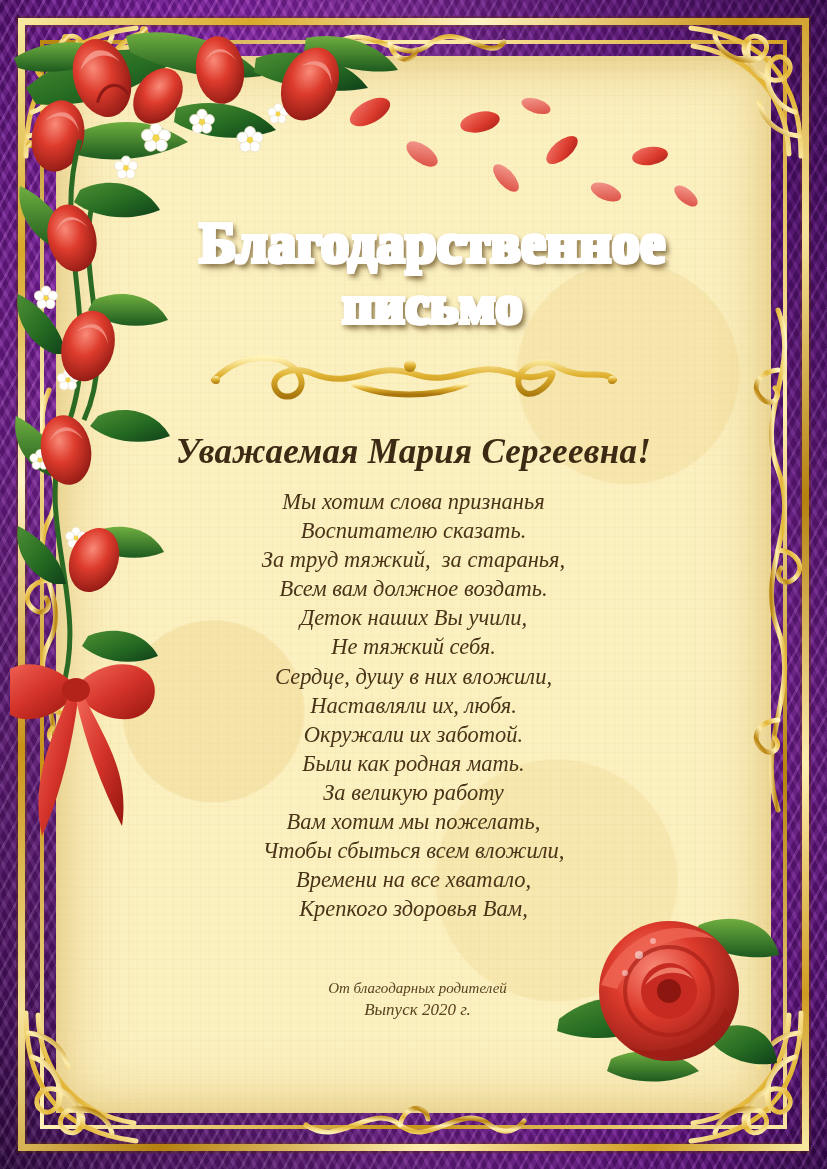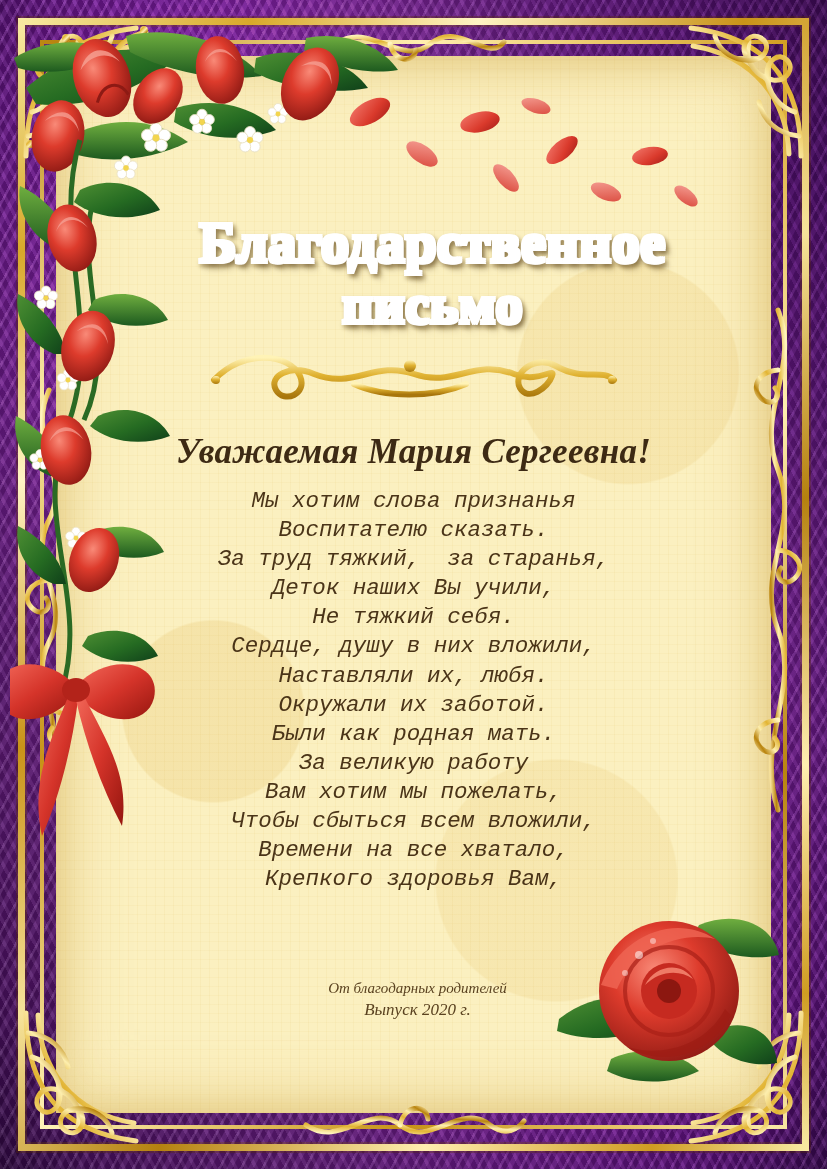--- a/index.html
+++ b/index.html
@@ -167,21 +167,21 @@
     font-size: 35px;
     color: #3d2a14;
     letter-spacing: 0.3px;
   }
 
   .poem {
     position: absolute;
     left: 0; right: 0;
     top: 487px;
     text-align: center;
-    font-family: Liberation Mono, monospace;
+    font-family: Liberation Serif, serif;
     font-style: italic;
     font-size: 22.5px;
     line-height: 29.1px;
     color: #4a3418;
   }
   .poem div { white-space: pre; }
 
   .signature {
     position: absolute;
     left: 0; right: 0;
@@ -326,20 +326,21 @@
         <circle cx="408" cy="40" r="4"></circle>
       </g>
     </svg>
 
     <div class="salutation">Уважаемая Мария Сергеевна!</div>
 
     <div class="poem">
       <div>Мы хотим слова признанья</div>
       <div>Воспитателю сказать.</div>
       <div>За труд тяжкий,  за старанья,</div>
+      <div>Всем вам должное воздать.</div>
       <div>Деток наших Вы учили,</div>
       <div>Не тяжкий себя.</div>
       <div>Сердце, душу в них вложили,</div>
       <div>Наставляли их, любя.</div>
       <div>Окружали их заботой.</div>
       <div>Были как родная мать.</div>
       <div>За великую работу</div>
       <div>Вам хотим мы пожелать,</div>
       <div>Чтобы сбыться всем вложили,</div>
       <div>Времени на все хватало,</div>

